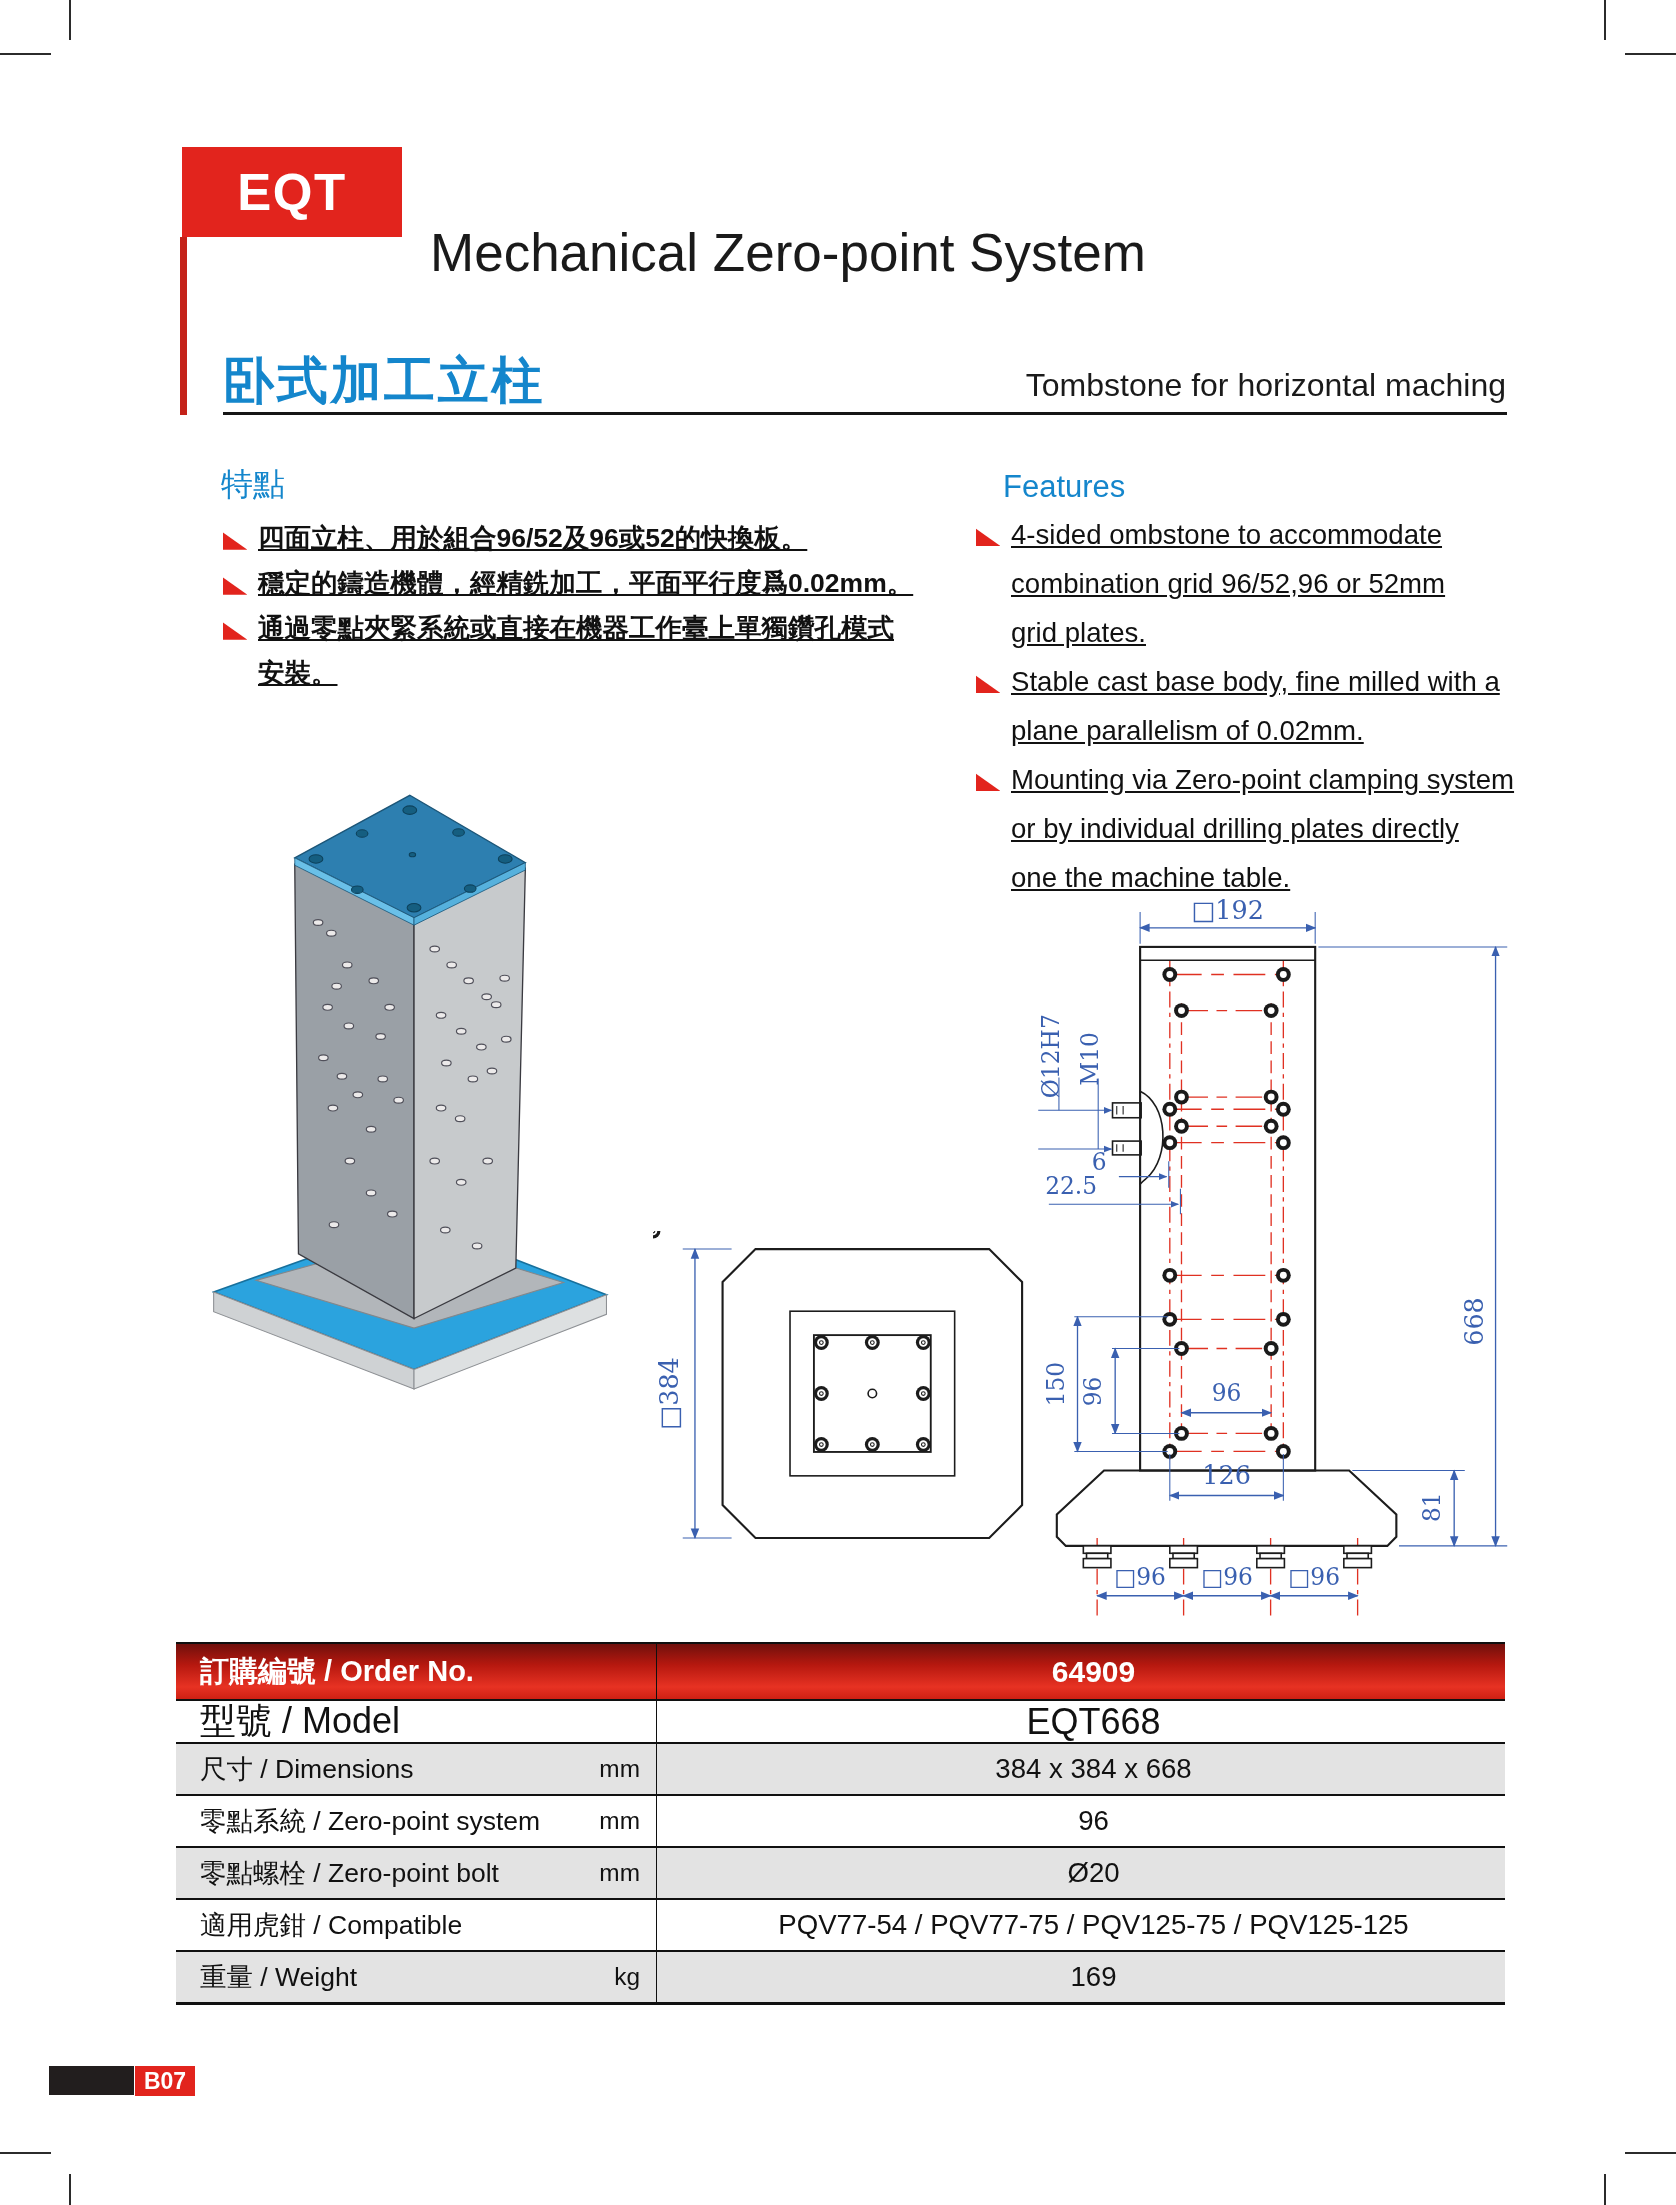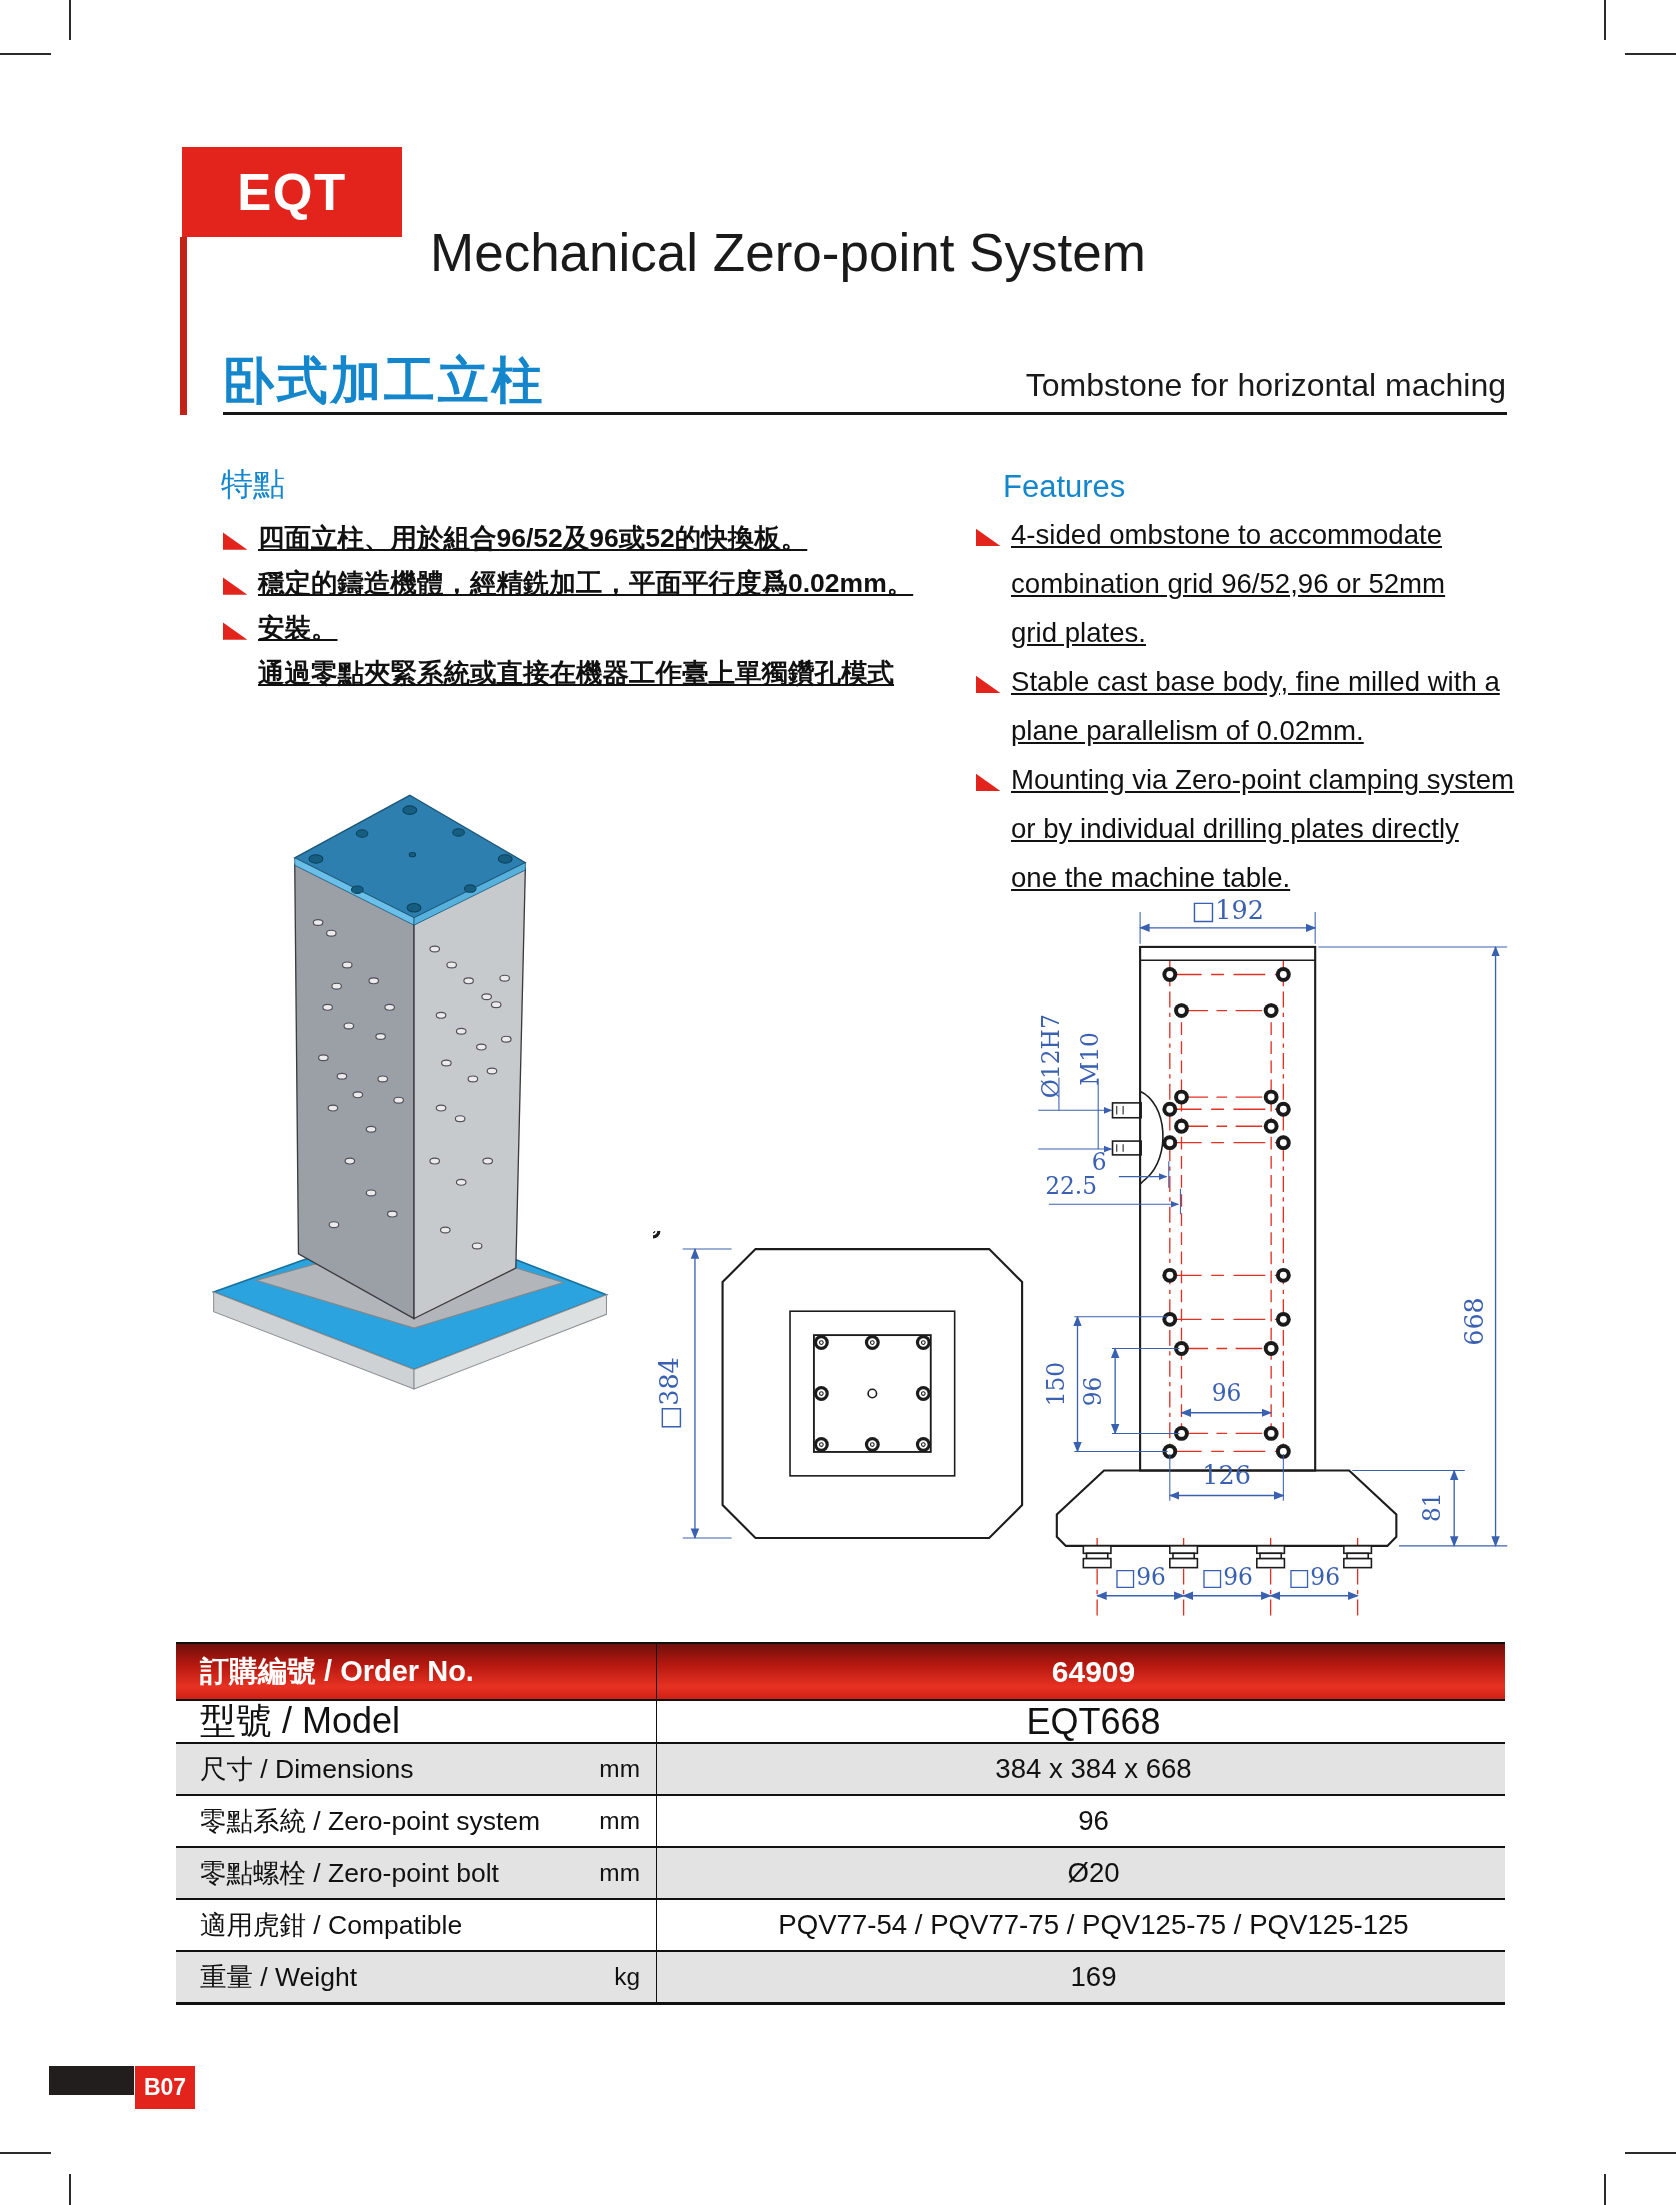--- a/index.html
+++ b/index.html
@@ -51,21 +51,21 @@
   .r-header{height:55px;background:linear-gradient(180deg,#70100c 0%,#b6180f 38%,#e73223 78%,#cf2013 100%);color:#fff;}
   .r-header .tlabel{font-size:29px;font-weight:bold;}
   .r-header .tvalue{font-size:30px;font-weight:bold;}
   .r-model{height:41px;}
   .r-model .tlabel,.r-model .tvalue{font-weight:normal;font-size:36px;}
   .r-std{height:50px;}
   .bg-gray{background:#e3e3e3;}
 
   
   .f-black{position:absolute;left:49px;top:2066px;width:85px;height:29px;background:#221e1e;}
-  .f-red{position:absolute;left:135px;top:2066px;width:60px;height:43px;background:#e2241d;
+  .f-red{position:absolute;left:135px;top:2066px;width:60px;height:30px;background:#e2241d;
          display:flex;align-items:center;justify-content:center;color:#fff;font-weight:bold;font-size:23px;}
 </style>
 </head>
 <body>
 
 <div class="page">
 
   <div class="cmark" style="left:69px;top:0;width:2.1px;height:40px;"></div>
   <div class="cmark" style="left:0;top:53px;width:51px;height:2.1px;"></div>
   <div class="cmark" style="left:1604px;top:0;width:2.1px;height:40px;"></div>
@@ -91,22 +91,22 @@
       <div class="feat-item">
         <span class="tri"></span>
         <span class="line">四面立柱、用於組合96/52及96或52的快換板。</span>
       </div>
       <div class="feat-item">
         <span class="tri"></span>
         <span class="line">穩定的鑄造機體，經精銑加工，平面平行度爲0.02mm。</span>
       </div>
       <div class="feat-item">
         <span class="tri"></span>
+        <span class="line">通過零點夾緊系統或直接在機器工作臺上單獨鑽孔模式</span>
         <span class="line">安裝。</span>
-        <span class="line">通過零點夾緊系統或直接在機器工作臺上單獨鑽孔模式</span>
       </div>
     </div>
   <div class="feat-list en-list">
       <div class="feat-item">
         <span class="tri"></span>
         <span class="line">4-sided ombstone to accommodate</span>
         <span class="line">combination grid 96/52,96 or 52mm</span>
         <span class="line">grid plates.</span>
       </div>
       <div class="feat-item">

